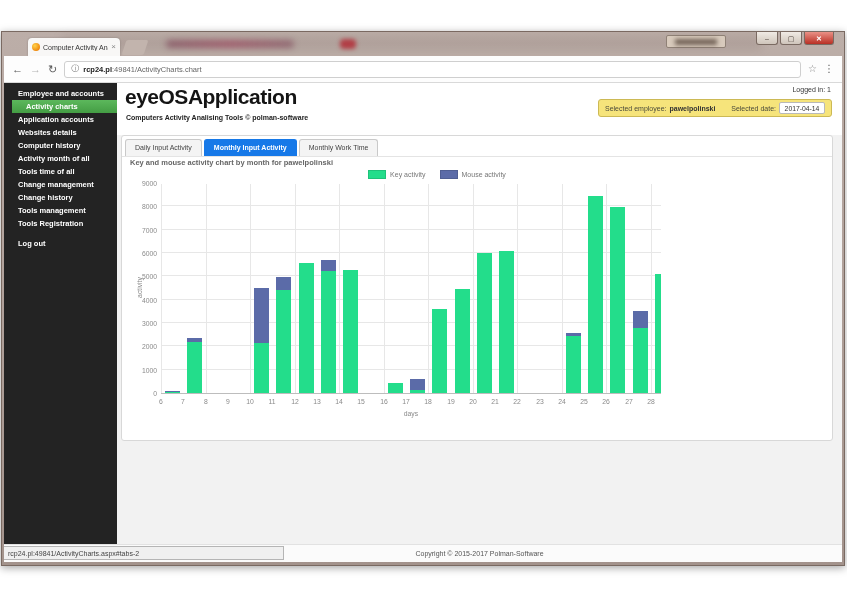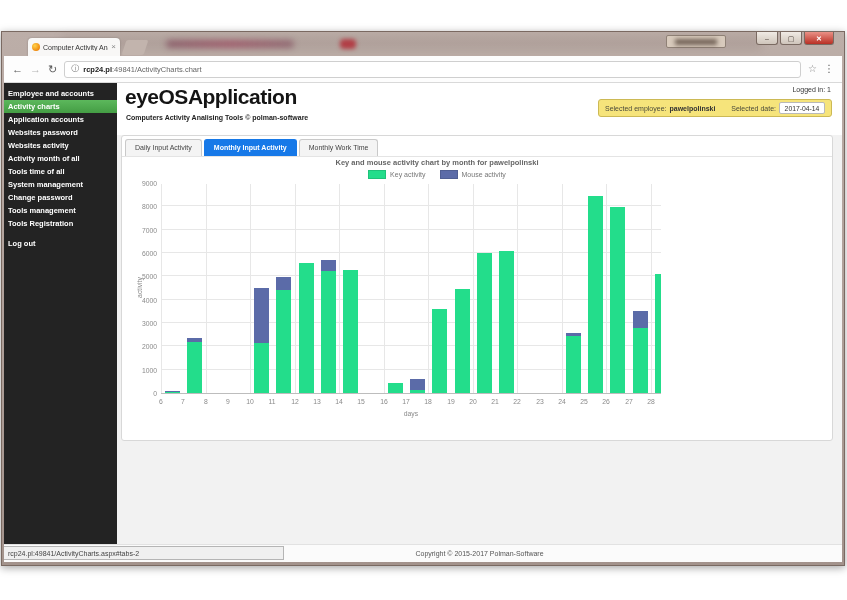--- a/index.html
+++ b/index.html
@@ -50,23 +50,23 @@
             display:flex; align-items:center; padding:0 6px; gap:4px; font-size:7.5px; }
   .info-ico { font-size:8px; color:#777; line-height:8px; }
   .url-host { color:#222; font-weight:bold; }
   .url-rest { color:#666; }
   .star-ico { font-size:10px; color:#888; line-height:10px; }
   .menu-ico { font-size:10px; color:#555; line-height:10px; letter-spacing:0; }
 
   
   .page { position:relative; height:479px; background:#f2f2f2; overflow:hidden; }
   .sidebar { position:absolute; left:0; top:0; bottom:18px; width:113px; background:#232323; padding-top:4px; }
-  .sb-item { height:13px; line-height:13px; padding-left:4px; font-size:7.5px; font-weight:bold;
+  .sb-item { height:13px; line-height:13px; padding-left:14px; font-size:7.5px; font-weight:bold;
              color:#fff; white-space:nowrap; cursor:pointer; }
-  .sb-item.active { background:linear-gradient(#5cb85c,#449d44); }
+  .sb-item.active { background:linear-gradient(#5cb85c,#449d44);margin-left:8px; }
   .sb-item.gap { margin-top:7px; }
 
   .main { position:absolute; left:113px; right:0; top:0; bottom:18px; }
   .header { height:52px; background:#fff; position:relative; }
   .app-title { position:absolute; left:8px; top:2px; font-size:21px; font-weight:bold; color:#141414; letter-spacing:-0.5px; }
   .app-subtitle { position:absolute; left:9px; top:31px; font-size:7px; font-weight:bold; color:#222; }
   .logged-in { position:absolute; right:11px; top:3px; font-size:7px; color:#333; }
   .sel-bar { position:absolute; right:10px; top:16px; width:234px; height:18px; background:#f6e47b;
              border:1px solid #ccb955; border-radius:3px; display:flex; align-items:center;
              padding:0 6px; font-size:7px; color:#4a4a3a; gap:3px; }
@@ -77,21 +77,21 @@
 
   .tabpanel { position:absolute; left:4px; right:9px; top:52px; height:306px; background:#fff;
               border:1px solid #d8d8d8; border-radius:3px; }
   .tabsrow { display:flex; gap:2px; padding:3px 0 0 3px; border-bottom:1px solid #e4e4e4; height:21px; }
   .ui-tab { font-size:7px; padding:4px 9px 3px; border:1px solid #c9c9c9; border-bottom:none;
             border-radius:3px 3px 0 0; background:#f4f4f4; color:#444; cursor:pointer; white-space:nowrap; }
   .ui-tab.active { background:#1779e8; border-color:#1779e8; color:#fff; font-weight:bold; }
 
   
   .chart { position:absolute; left:8px; top:22px; width:614px; height:280px; }
-  .c-title { position:absolute; left:0; top:0; width:100%; text-align:center; font-size:7.5px;
+  .c-title { position:absolute; left:0; top:0; width:100%; font-size:7.5px;
              font-weight:bold; color:#666; }
   .c-legend { position:absolute; left:0; top:12px; width:100%; display:flex; justify-content:center;
               align-items:center; gap:14px; }
   .leg-item { display:flex; align-items:center; gap:4px; font-size:7px; color:#777; }
   .leg-swatch { width:18px; height:9px; border:1px solid rgba(0,0,0,.12); }
   .plot { position:absolute; overflow:hidden; border-bottom:1px solid #bdbdbd; background:#fff; }
   .gl-h { position:absolute; left:0; width:100%; height:1px; background:#e7e7e7; }
   .gl-v { position:absolute; top:0; width:1px; height:100%; background:#e7e7e7; }
   .bar { position:absolute; }
   .ytick { position:absolute; left:0; width:27px; text-align:right; font-size:6.8px; color:#8a8a8a; }
@@ -144,26 +144,26 @@
         </div>
         <span class="star-ico">☆</span>
         <span class="menu-ico">⋮</span>
       </div>
 
       <div class="page">
         <div class="sidebar">
             <div class="sb-item">Employee and accounts</div>
             <div class="sb-item active">Activity charts</div>
             <div class="sb-item">Application accounts</div>
-            <div class="sb-item">Websites password</div>
-            <div class="sb-item">Websites activity</div>
+            <div class="sb-item">Websites details</div>
+            <div class="sb-item">Computer history</div>
             <div class="sb-item">Activity month of all</div>
             <div class="sb-item">Tools time of all</div>
-            <div class="sb-item">System management</div>
-            <div class="sb-item">Change password</div>
+            <div class="sb-item">Change management</div>
+            <div class="sb-item">Change history</div>
             <div class="sb-item">Tools management</div>
             <div class="sb-item">Tools Registration</div>
             <div class="sb-item gap">Log out</div>
           </div>
 
         <div class="main">
           <div class="header">
             <div class="app-title">eyeOSApplication</div>
             <div class="app-subtitle">Computers Activity Analising Tools © polman-software</div>
             <div class="logged-in">Logged in: 1</div>

